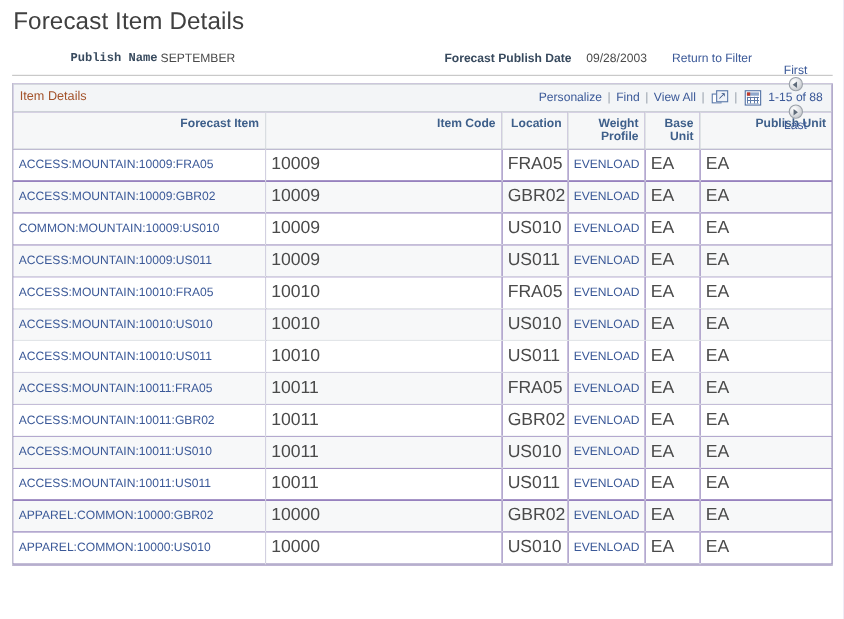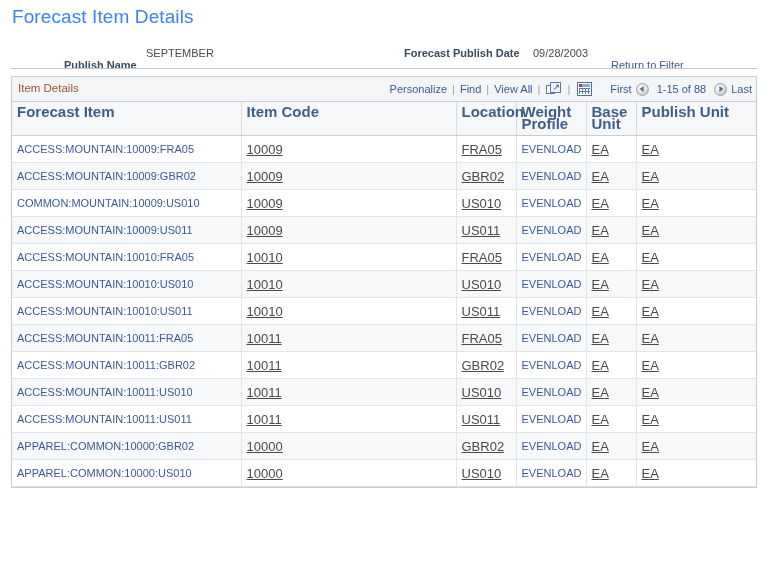--- a/index.html
+++ b/index.html
@@ -20,22 +20,22 @@
     position: relative;
     width: 767px;
     height: 563px;
   }
 
   
   .page-title {
     position: absolute;
     left: 12px;
     top: 6px;
-    font-size: 19px;
-    color: #3b82f6;
+    font-size: 22px;
+    color: #404040;
     font-weight: normal;
     letter-spacing: 0.1px;
     white-space: nowrap;
   }
 
   
   .header-line {
     position: absolute;
     left: 0;
     top: 43px;
@@ -57,25 +57,25 @@
   }
   .hdr-link {
     position: absolute;
     font-size: 11px;
     color: #3b5998;
     text-decoration: none;
     white-space: nowrap;
     cursor: pointer;
   }
 
-  #lbl-publish-name { left: 64px; top: 16px; }
+  #lbl-publish-name { left: 64px; top: 4px; font-family: Liberation Mono, monospace; }
   #val-publish-name { left: 146px; top: 4px; }
   #lbl-publish-date { left: 404px; top: 4px; }
   #val-publish-date { left: 533px; top: 4px; }
-  #link-return-filter { left: 611px; top: 16px; }
+  #link-return-filter { left: 611px; top: 4px; }
 
   .hr-rule {
     position: absolute;
     left: 11px;
     top: 68px;
     width: 746px;
     height: 1px;
     background: #c4c4c4;
   }
 
@@ -192,22 +192,22 @@
     left: 1px; top: 5px; right: 1px; bottom: 1px;
     background:
       repeating-linear-gradient(to right, #5d7aa8 0 1px, transparent 1px 3px),
       repeating-linear-gradient(to bottom, #5d7aa8 0 1px, transparent 1px 3px),
       #ffffff;
   }
 
   .nav-group {
     display: inline-flex;
     align-items: center;
-    margin-left: 16px;
-    white-space: nowrap;
+    white-space: nowrap;
+    flex-direction: column;
   }
   .nav-text {
     font-size: 11px;
     color: #3b5998;
     cursor: pointer;
     text-decoration: none;
   }
   .nav-count {
     font-size: 11px;
     color: #3b5998;
@@ -246,23 +246,23 @@
   
   table.items {
     width: 100%;
     border-collapse: collapse;
     table-layout: fixed;
     font-size: 11px;
   }
   table.items th {
     background: #f6f7f8;
     color: #3e5f8a;
-    font-size: 15px;
+    font-size: 11px;
     font-weight: bold;
-    text-align: left;
+    text-align: right;
     vertical-align: top;
     padding: 4px 5px 5px 5px;
     border-right: 1px solid #d8dcdf;
     border-bottom: 1px solid #c8cdd3;
     line-height: 12px;
     height: 27px;
     box-sizing: border-box;
   }
   table.items th:last-child { border-right: none; }
 
@@ -282,22 +282,21 @@
   table.items tbody tr:nth-child(even) { background: #f7f8f9; }
 
   .cell-link {
     color: #3b5998;
     text-decoration: none;
     cursor: pointer;
     font-size: 11px;
   }
   .cell-text {
     color: #4a4a4a;
-    font-size: 13px;
-    text-decoration: underline;
+    font-size: 16px;
   }
 
   .col-forecast { width: 229px; }
   .col-itemcode { width: 215px; }
   .col-location { width: 60px; }
   .col-weight   { width: 70px; }
   .col-baseunit { width: 50px; }
   .col-pubunit  { width: 120px; }
 </style>
 </head>

